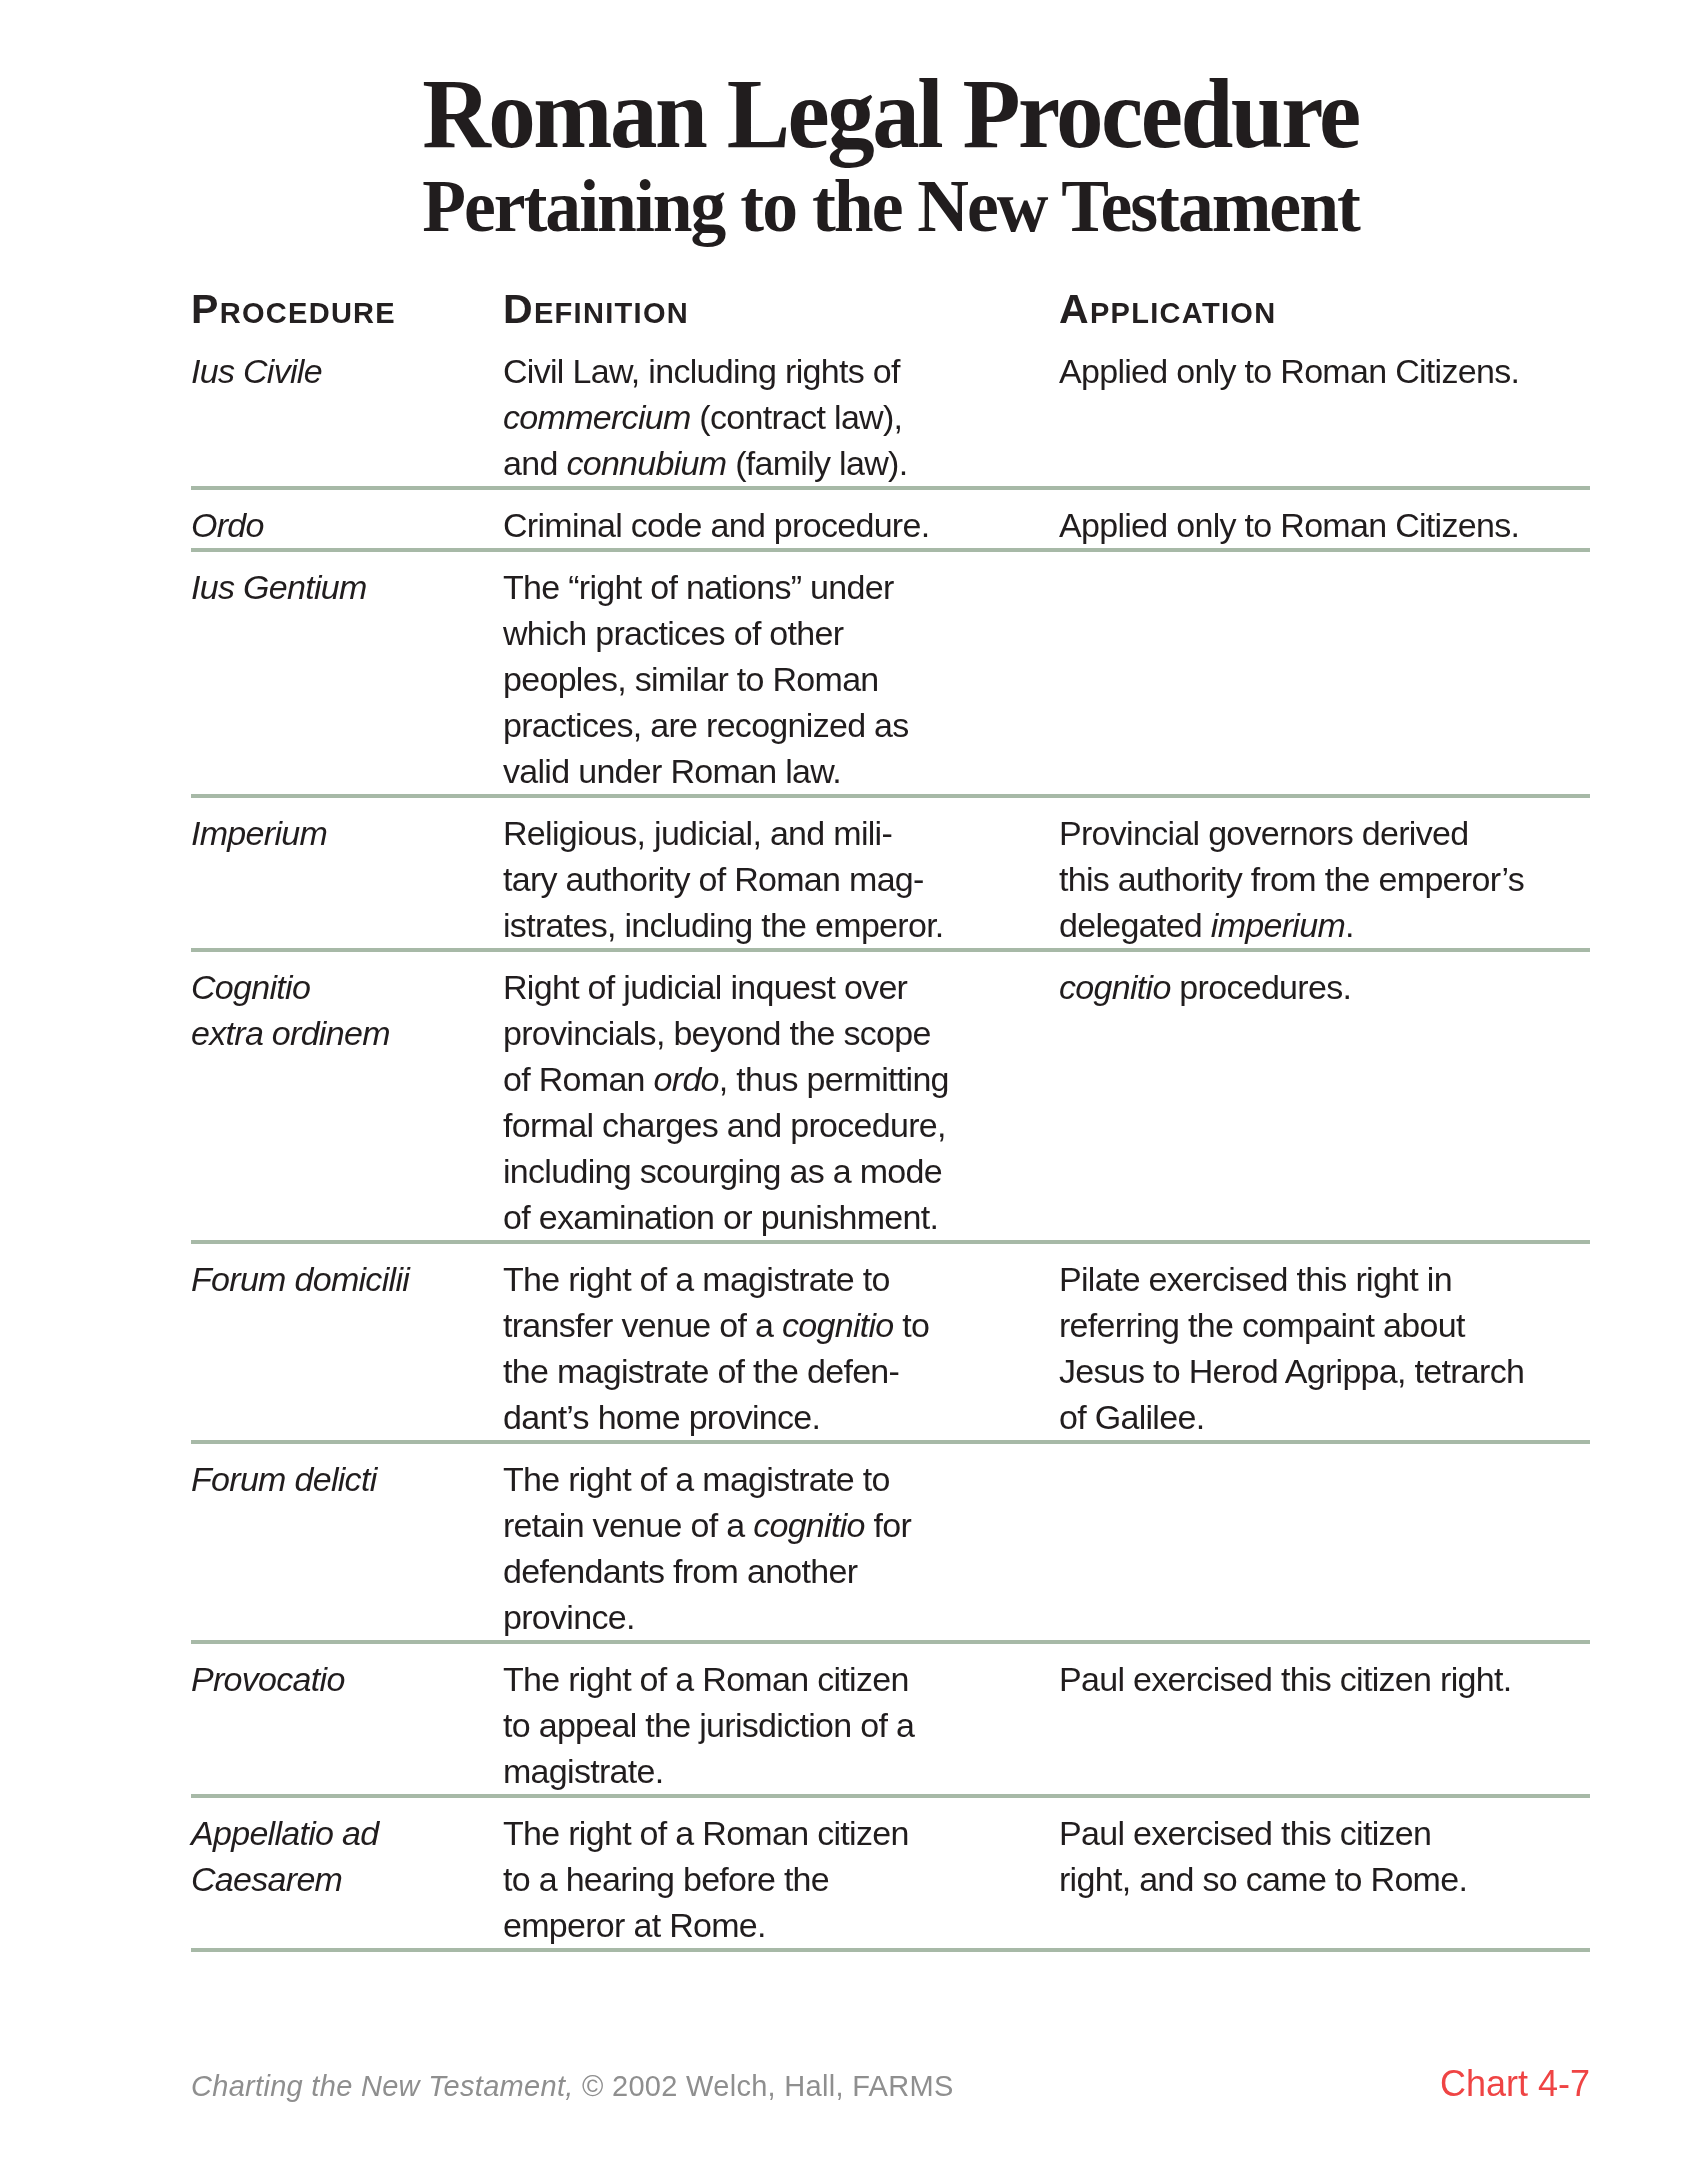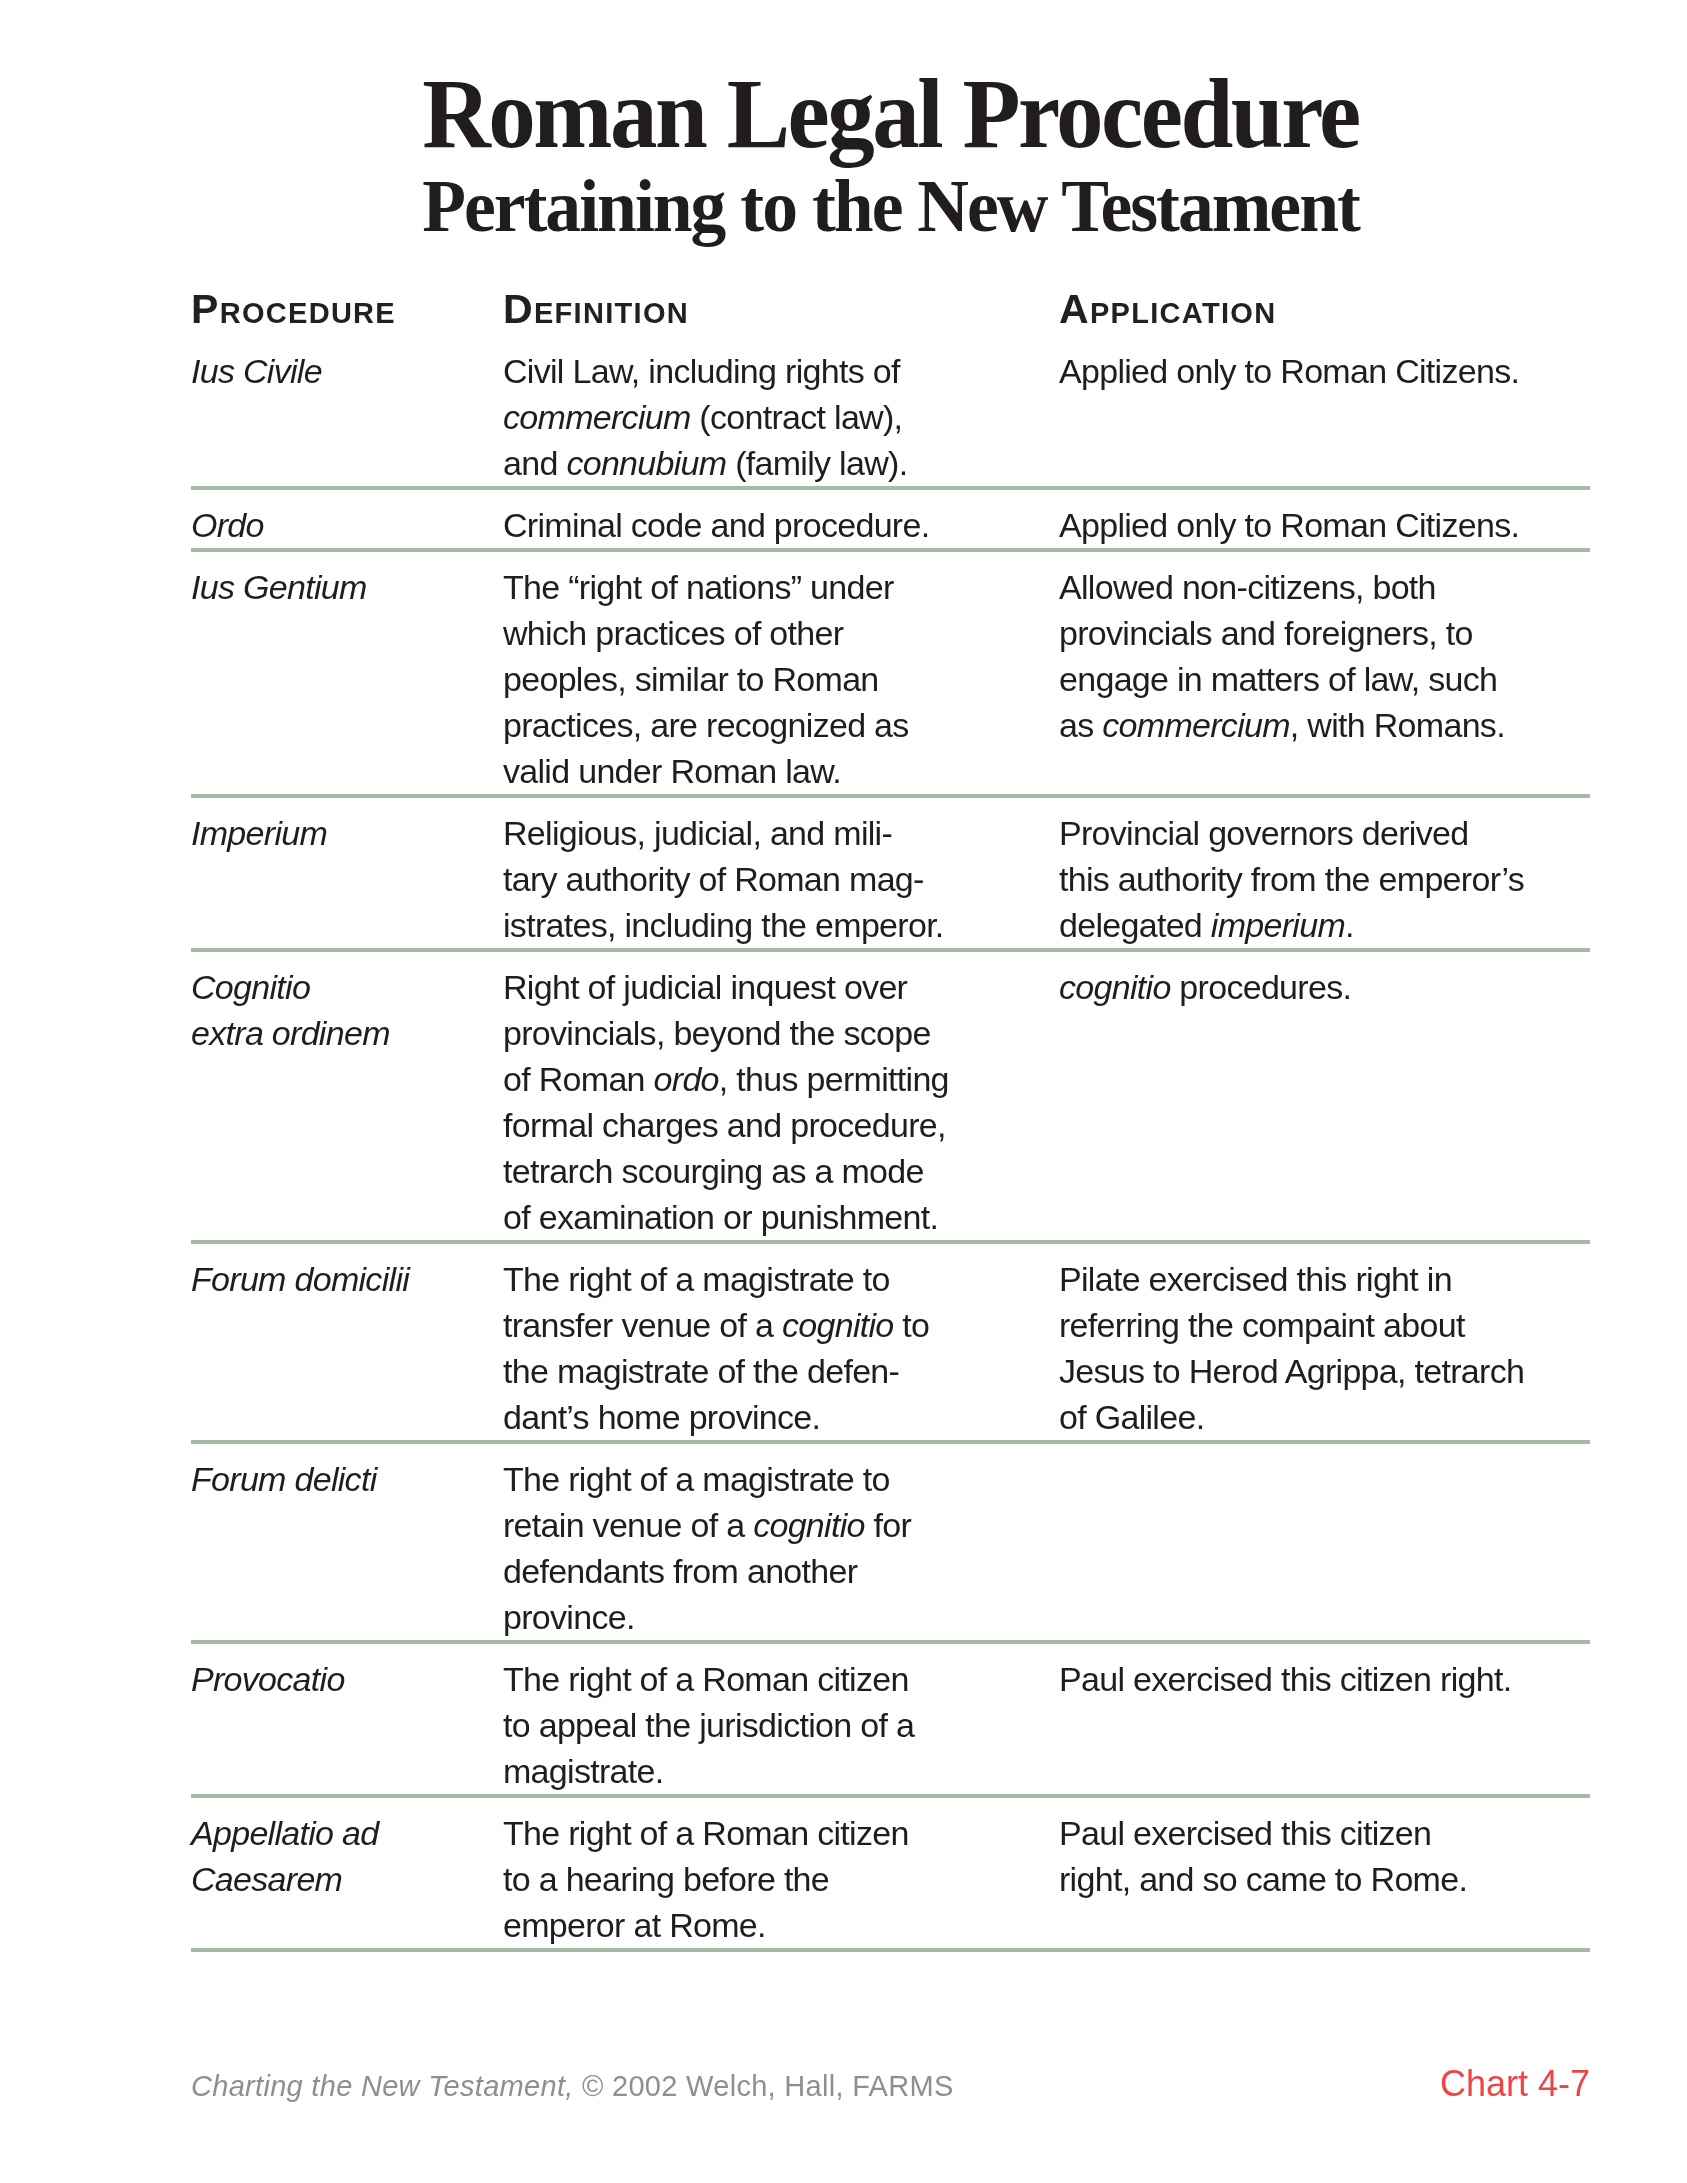--- a/index.html
+++ b/index.html
@@ -137,44 +137,40 @@
     <div class="cell"><span>Applied only to Roman Citizens.</span></div>
   </div>
 
   <div class="grid-row body-row">
     <div class="cell proc-cell"><span class="it">Ius Gentium</span></div>
     <div class="cell"><span>The “right of nations” under
 which practices of other
 peoples, similar to Roman
 practices, are recognized as
 valid under Roman law.</span></div>
-    <div class="cell"><span>Allowed non-citizens, both
-provincials and foreigners, to
-engage in matters of law, such
-as </span><span class="it">commercium</span><span>, with Romans.</span></div>
   </div>
 
   <div class="grid-row body-row">
     <div class="cell proc-cell"><span class="it">Imperium</span></div>
     <div class="cell"><span>Religious, judicial, and mili-
 tary authority of Roman mag-
 istrates, including the emperor.</span></div>
     <div class="cell"><span>Provincial governors derived
 this authority from the emperor’s
 delegated </span><span class="it">imperium</span><span>.</span></div>
   </div>
 
   <div class="grid-row body-row">
     <div class="cell proc-cell"><span class="it">Cognitio
 extra ordinem</span></div>
     <div class="cell"><span>Right of judicial inquest over
 provincials, beyond the scope
 of Roman </span><span class="it">ordo</span><span>, thus permitting
 formal charges and procedure,
-tetrarch scourging as a mode
+including scourging as a mode
 of examination or punishment.</span></div>
     <div class="cell"><span class="it">cognitio</span><span> procedures.</span></div>
   </div>
 
   <div class="grid-row body-row">
     <div class="cell proc-cell"><span class="it">Forum domicilii</span></div>
     <div class="cell"><span>The right of a magistrate to
 transfer venue of a </span><span class="it">cognitio</span><span> to
 the magistrate of the defen-
 dant’s home province.</span></div>

